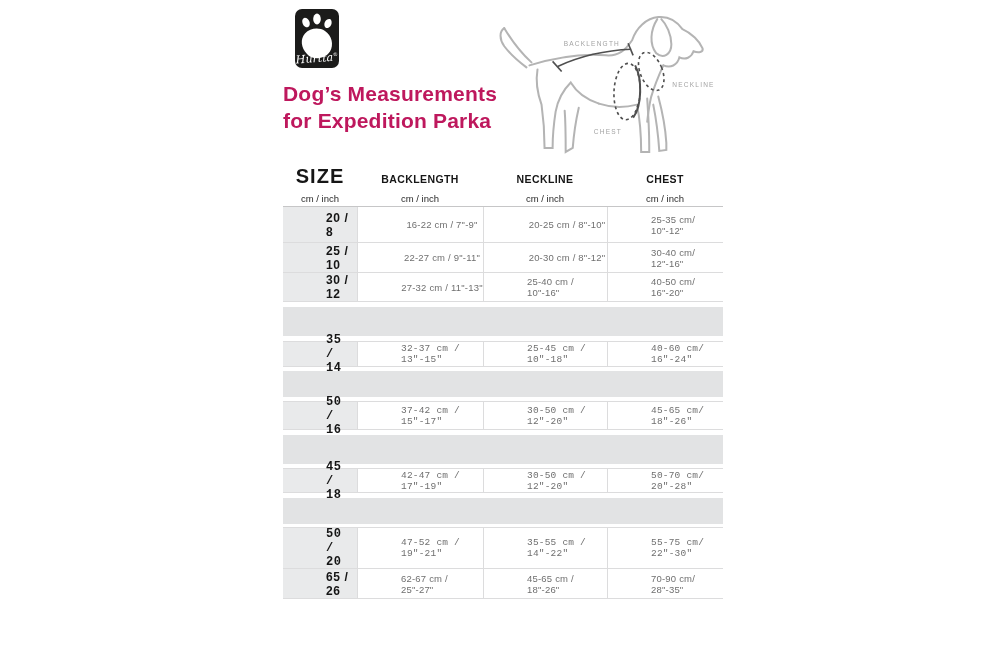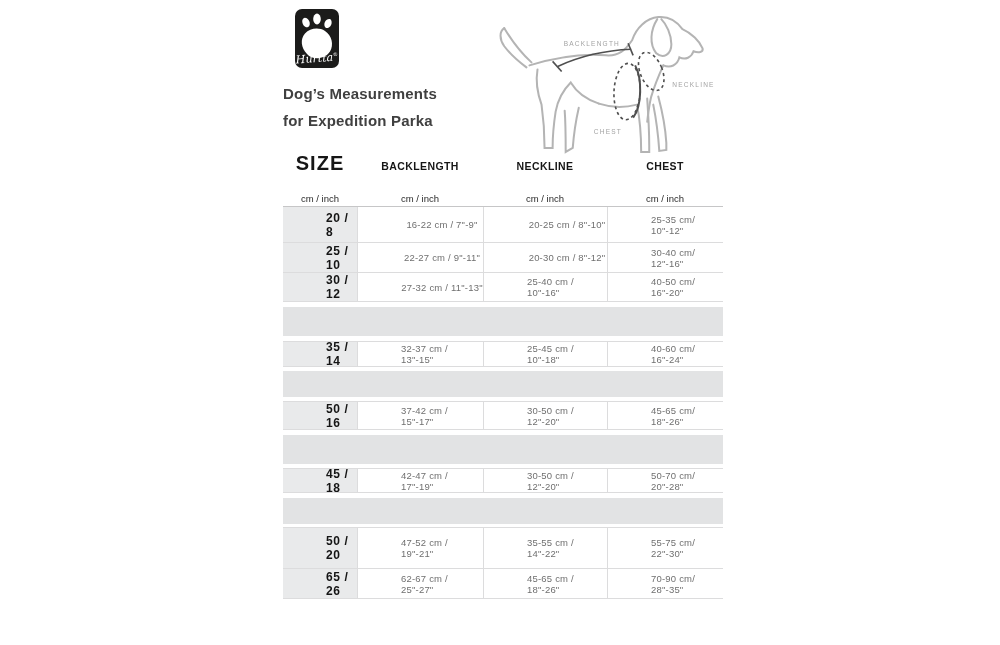--- a/index.html
+++ b/index.html
@@ -19,22 +19,22 @@
     position:absolute; left:0; bottom:4px; width:100%;
     text-align:center; color:#ffffff;
     font-family:"DejaVu Serif", serif; font-style:italic;
     font-size:11px; transform:rotate(-4deg);
   }
   .logo-script .reg { font-size:5px; vertical-align:super; font-style:normal; }
 
   
   .title {
     position:absolute; left:283px; top:80px;
-    font-size:15px; line-height:27px; font-weight:800;
-    color:#404040; letter-spacing:.2px;
+    font-size:21px; line-height:27px; font-weight:800;
+    color:#be185d; letter-spacing:.2px;
   }
 
   
   .dog { position:absolute; left:493px; top:5px; width:242px; height:156px; }
   .dog text {
     font-family:"Liberation Sans", sans-serif;
     font-size:6.5px; letter-spacing:1.2px; fill:#a3a3a3;
   }
 
   
@@ -44,24 +44,24 @@
   .c-neck  { width:124px; }
   .c-chest { width:116px; }
 
   .thead {
     display:flex; align-items:flex-end; height:35px;
     border-bottom:1px solid #c6c6c7; padding-bottom:2px;
   }
   .thead .hcell { display:flex; flex-direction:column; align-items:center; justify-content:flex-end;gap:7px; }
   .hd-big  { font-size:20px; font-weight:800; letter-spacing:1px; color:#161616; line-height:18px; }
   .hd      { font-size:10.5px; font-weight:800; letter-spacing:.4px; color:#161616; }
-  .hd-unit { font-size:9.5px; color:#2a2a2a; margin-top:14px; }
+  .hd-unit { font-size:9.5px; color:#2a2a2a; margin-top:1px; }
 
   .trow { display:flex; border-bottom:1px solid #dcdcdd; }
-  .trow.bt { border-top:1px solid #dcdcdd; }
+  .trow.bt { border-top:1px solid #dcdcdd;font-family:Liberation Mono, monospace; }
   .trow .cell { display:flex; align-items:center; justify-content:center; height:100%;padding-left:43px; }
   .size-cell {
     background:#e9eaeb; font-weight:800; font-size:12px;
     color:#151515; letter-spacing:.6px;
   }
   .data-cell {
     border-left:1px solid #dcdcdd;
     color:#6f6f6f; font-size:9.5px; letter-spacing:.2px;
   }
   .band { background:#e2e3e4; }

